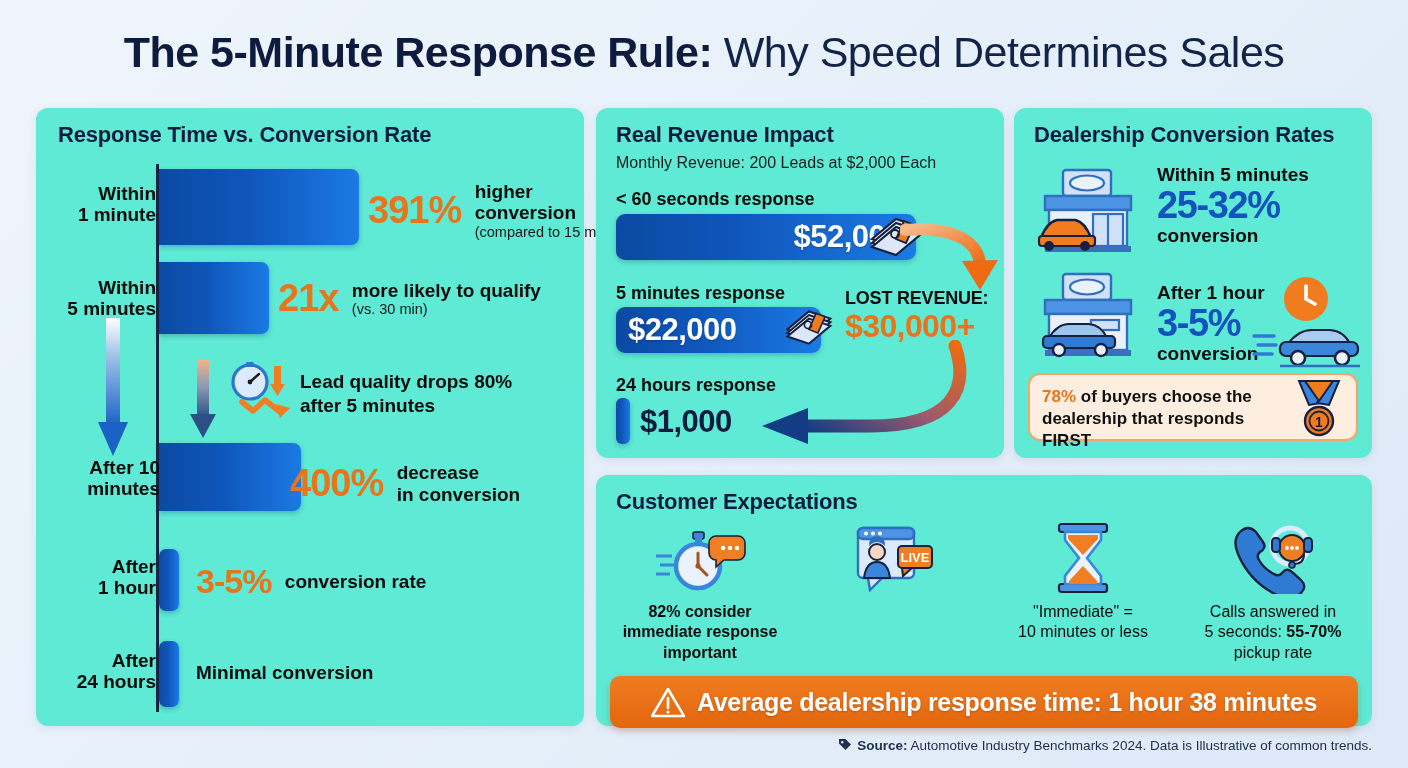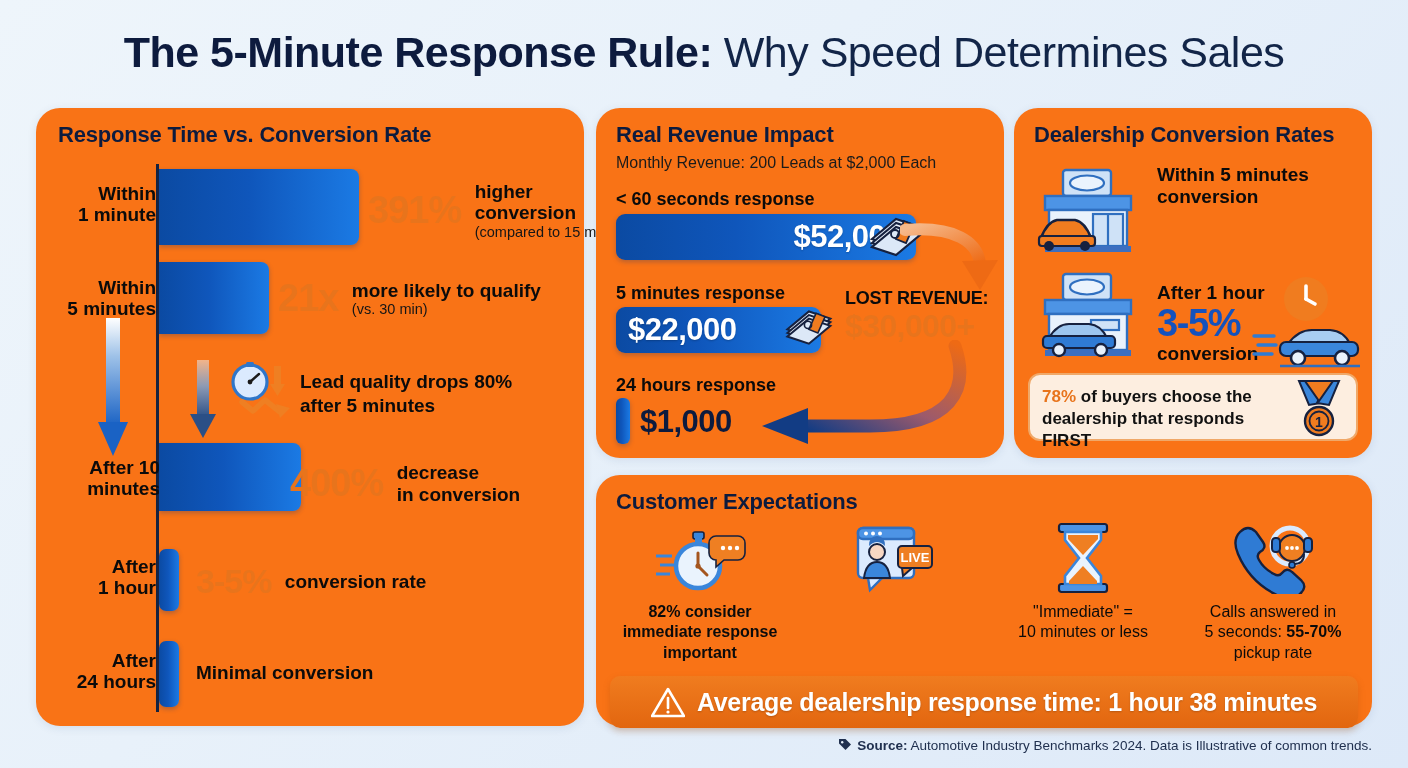--- a/index.html
+++ b/index.html
@@ -18,22 +18,22 @@
     position: absolute; left: 0; top: 28px; width: 1408px;
     text-align: center; white-space: nowrap;
     font-size: 43px; letter-spacing: -0.5px;
   }
   #title .t-bold { font-weight: 800; color: #0d1b3e; }
   #title .t-light { font-weight: 400; color: #122548; }
 
   
   .panel {
     position: absolute;
-    background: #f97316;
-    border-radius: 24px;
+    background: #5eead4;
+    border-radius: 12px;
     box-shadow: 0 2px 10px rgba(30,60,110,.10);
   }
   .panel-title {
     font-size: 22px; font-weight: 800; color: #0d1b3e; letter-spacing: -0.2px;
   }
   .panel-sub { font-size: 16px; color: #1b1b1b; margin-top: 2px; }
 
   #panel-left   { left: 36px;   top: 108px; width: 548px; height: 618px; }
   #panel-mid    { left: 596px;  top: 108px; width: 408px; height: 350px; }
   #panel-right  { left: 1014px; top: 108px; width: 358px; height: 350px; }
@@ -320,20 +320,21 @@
   <rect x="58" y="46" width="30" height="32" fill="#cfe2f7" stroke="#2f6fc0" stroke-width="2.2"></rect>
   <line x1="73" y1="46" x2="73" y2="78" stroke="#2f6fc0" stroke-width="2.2"></line>
   <rect x="10" y="78" width="86" height="6" fill="#3d6fc0"></rect>
   <path d="M6 70 q6 -16 16 -18 h18 q10 2 16 18 z" fill="#f07c1f" stroke="#16213f" stroke-width="2.4"></path>
   <rect x="4" y="68" width="56" height="10" rx="3" fill="#f07c1f" stroke="#16213f" stroke-width="2.2"></rect>
   <circle cx="14" cy="78" r="5" fill="#16213f"></circle>
     <circle cx="50" cy="78" r="5" fill="#16213f"></circle>
 </svg>
 <div class="dl-block" style="left:1157px; top:164px;">
   <div class="dl-title">Within 5 minutes</div>
+  <div class="dl-pct">25-32%</div>
   <div class="dl-conv">conversion</div>
 </div>
 
 <svg style="position:absolute; left:1035px; top:272px; width:106px; height:88px;" viewBox="0 0 106 88">
   <rect x="28" y="2" width="48" height="26" rx="3" fill="#cfe2f7" stroke="#2f6fc0" stroke-width="2.4"></rect>
   <ellipse cx="52" cy="15" rx="17" ry="7.5" fill="#eaf3fd" stroke="#2f6fc0" stroke-width="2.2"></ellipse>
   <rect x="10" y="28" width="86" height="14" fill="#4d94e5" stroke="#2f6fc0" stroke-width="2.4"></rect>
   <rect x="14" y="42" width="78" height="36" fill="#e9f2fc" stroke="#2f6fc0" stroke-width="2.4"></rect>
   <rect x="56" y="48" width="28" height="10" fill="#cfe2f7" stroke="#2f6fc0" stroke-width="2.2"></rect>
   <rect x="10" y="78" width="86" height="6" fill="#3d6fc0"></rect>

